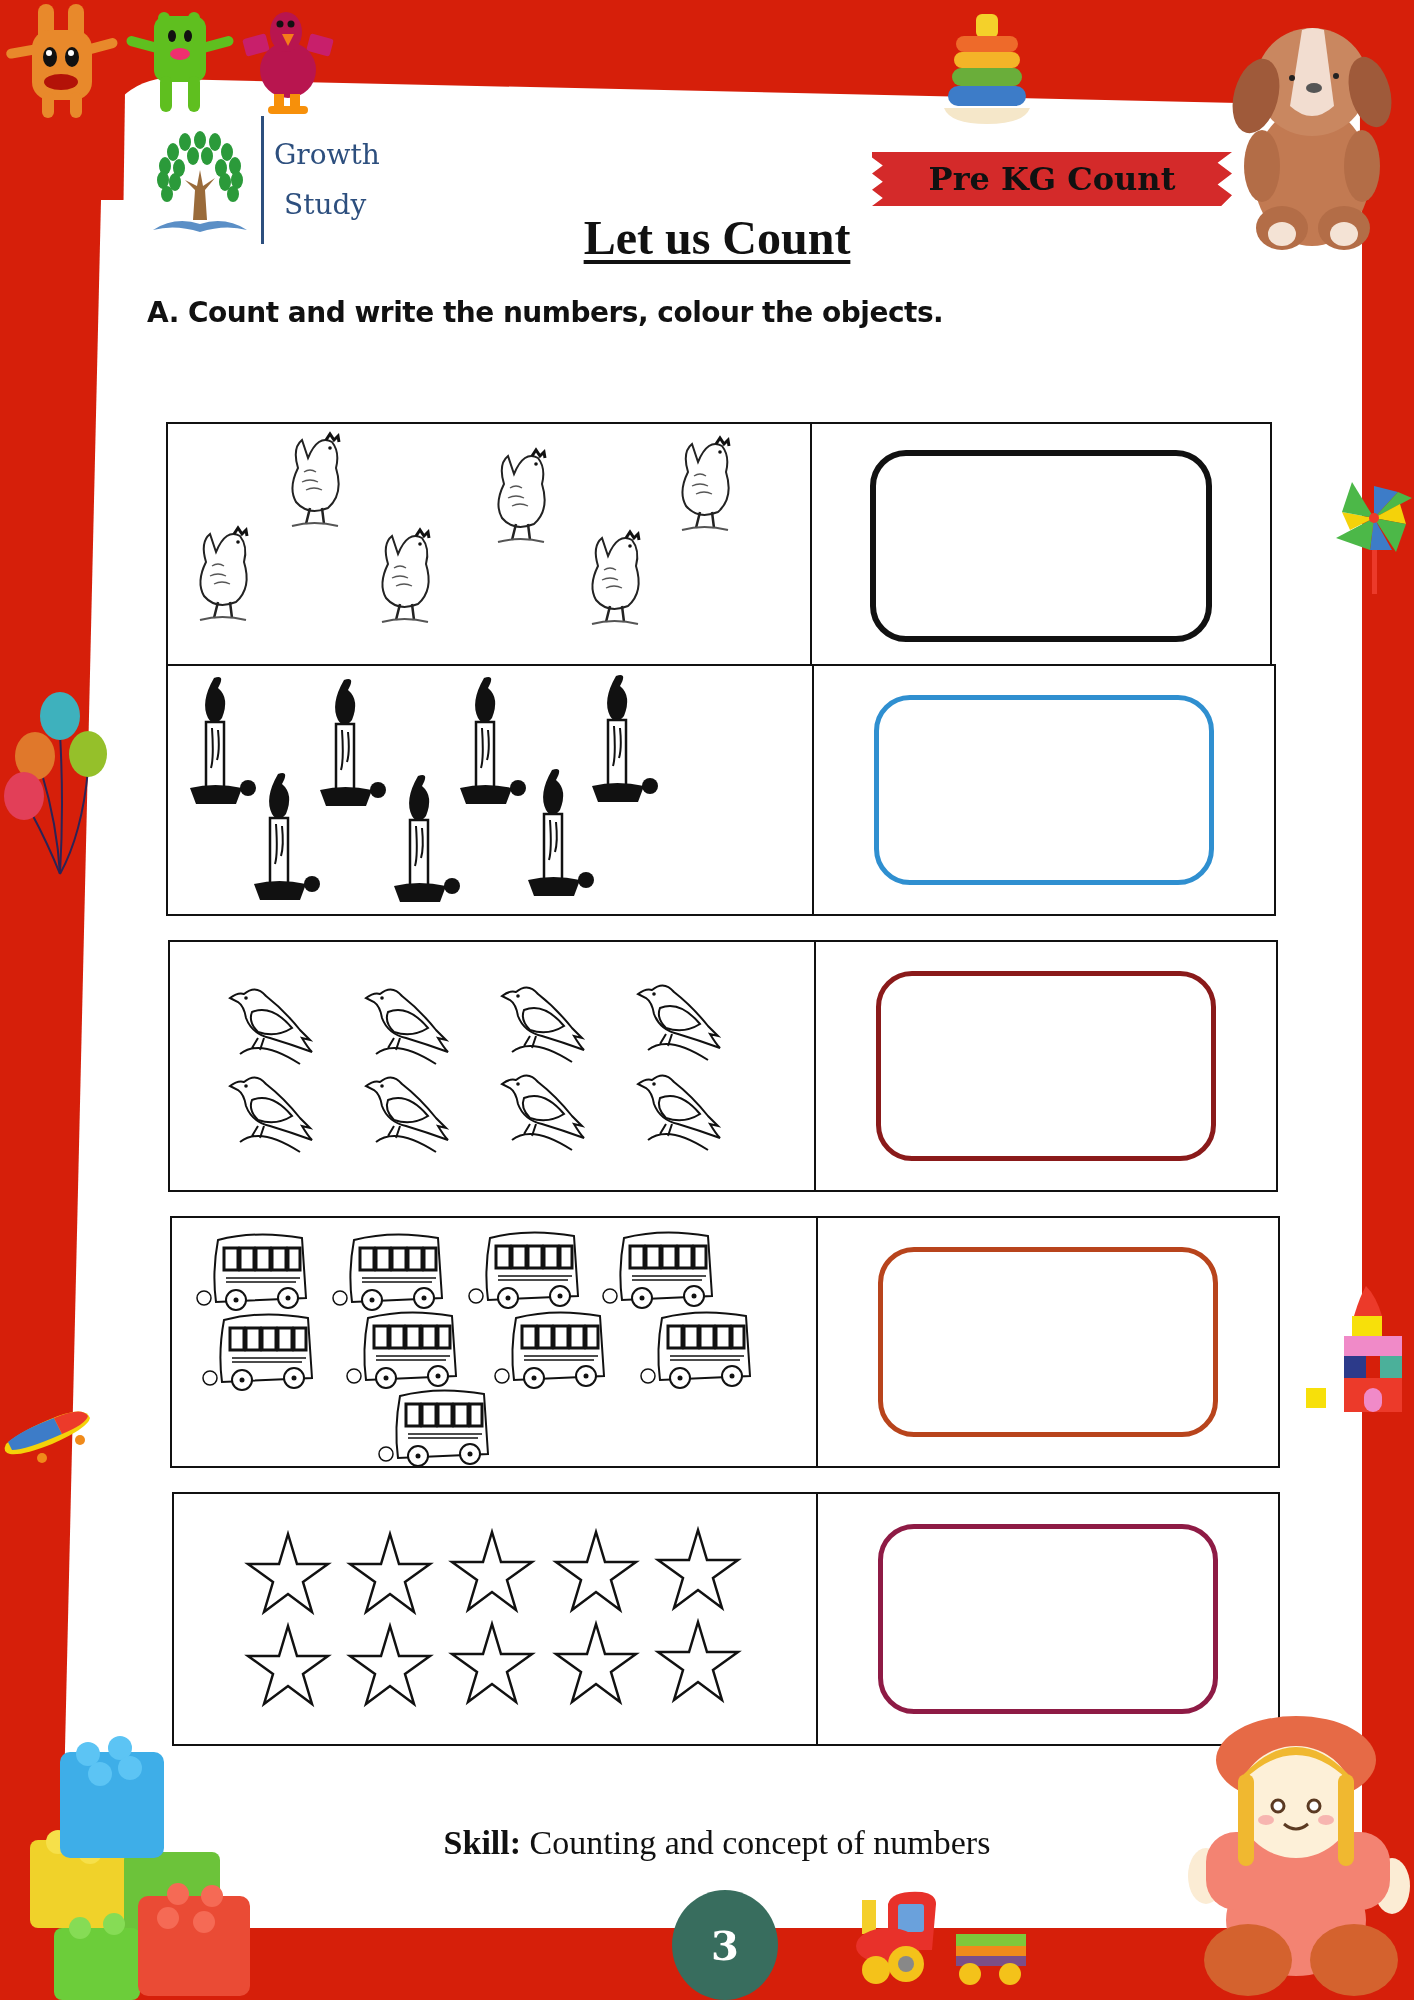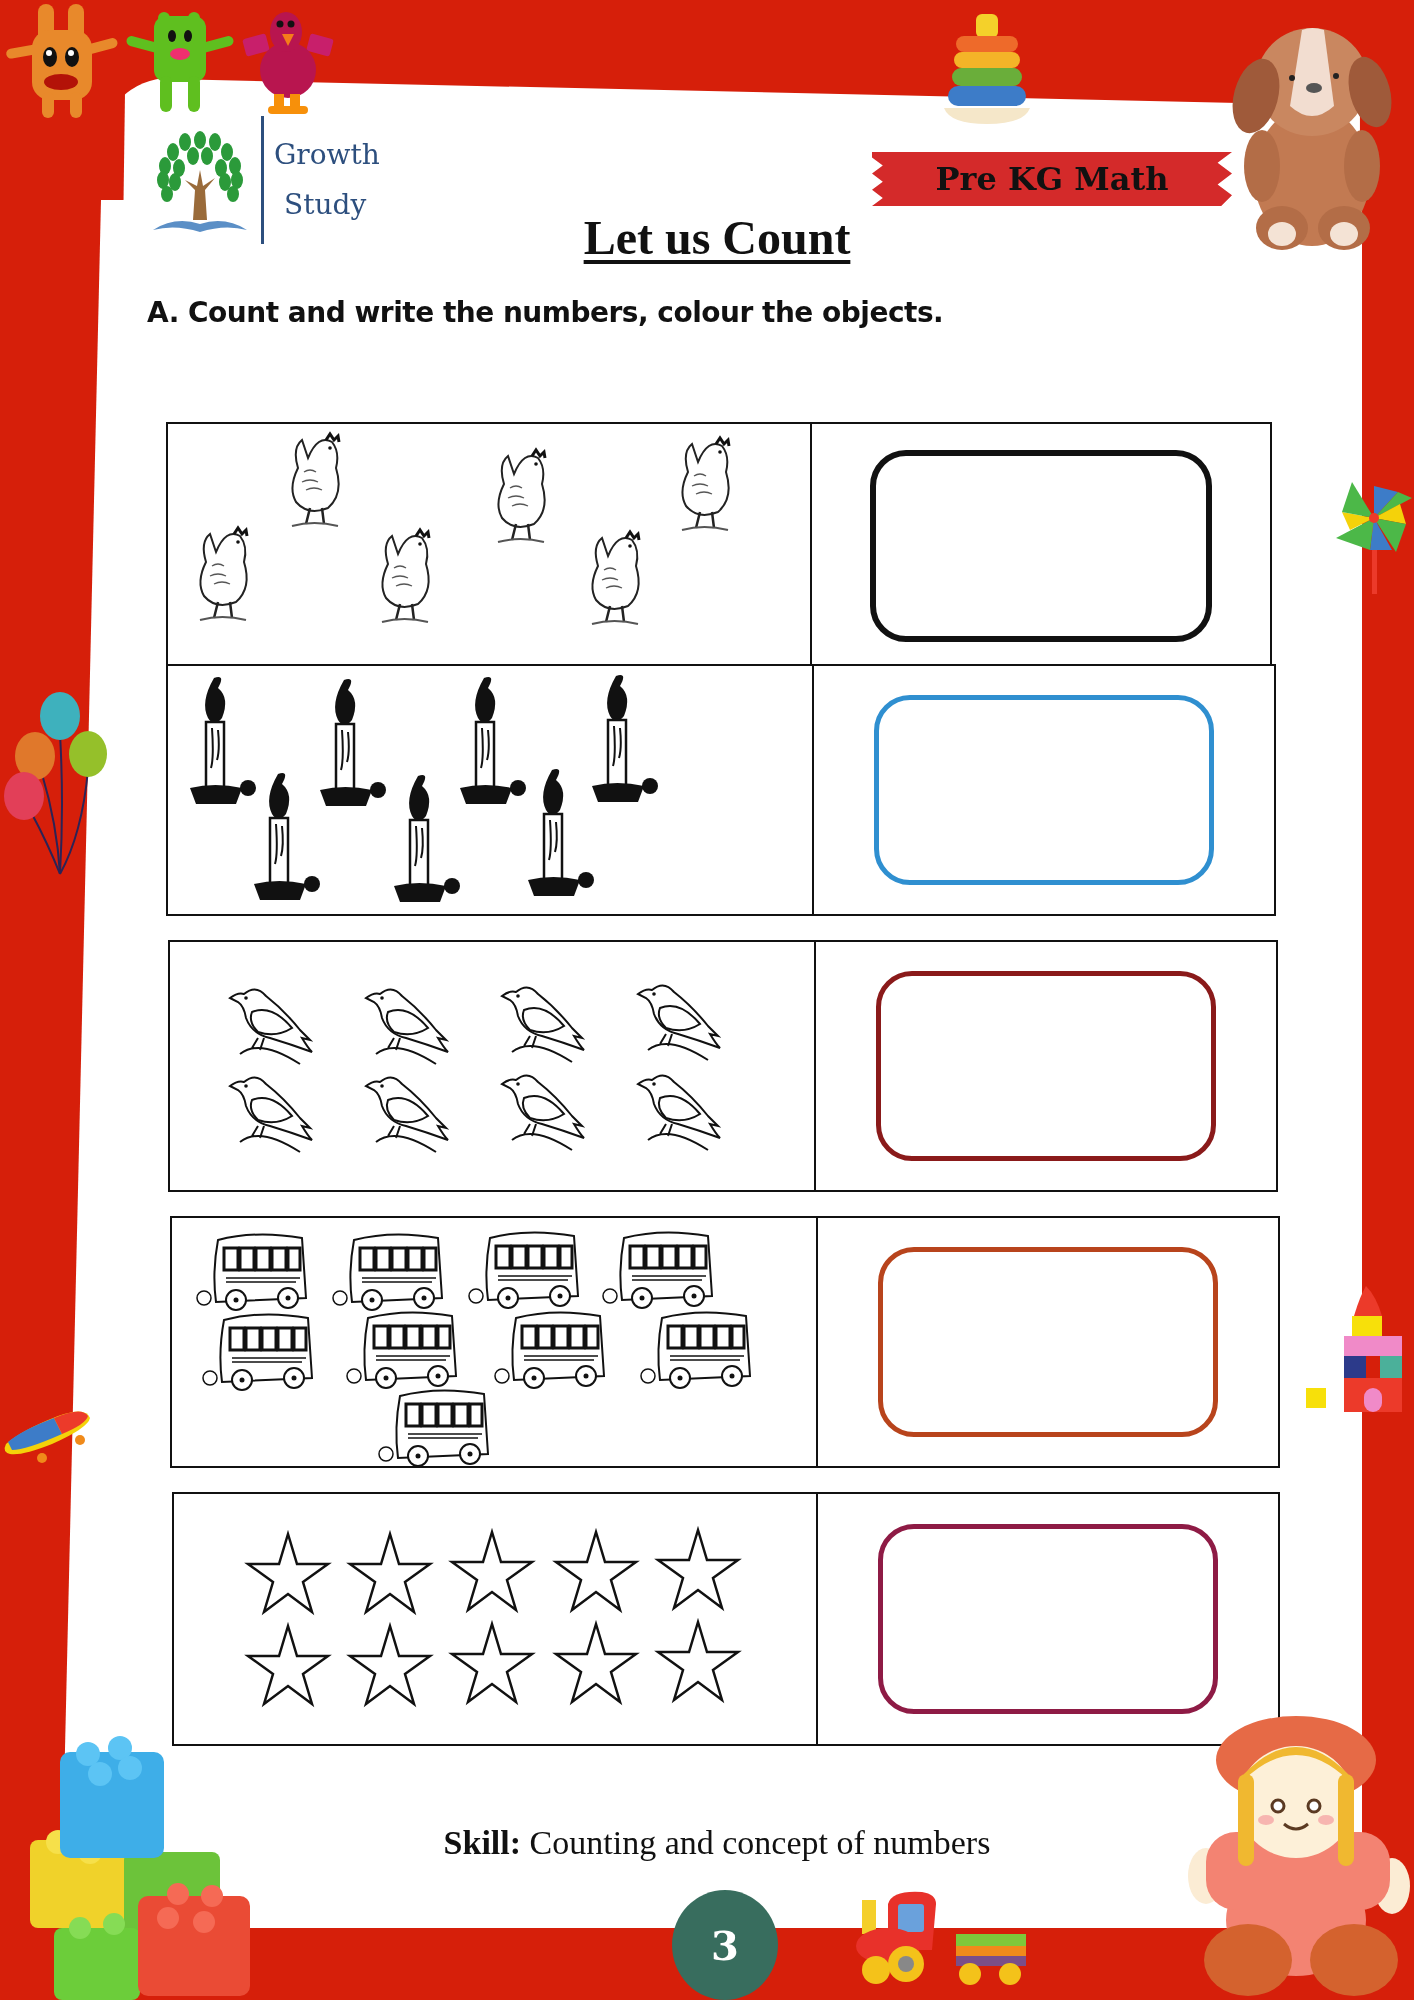--- a/index.html
+++ b/index.html
@@ -108,21 +108,21 @@
 <svg class="deco" style="left:944px;top:12px" width="86" height="112" viewBox="0 0 86 112">
   <rect x="32" y="2" width="22" height="24" rx="6" fill="#f4d12a"></rect>
   <rect x="12" y="24" width="62" height="16" rx="8" fill="#ee6a2a"></rect>
   <rect x="10" y="40" width="66" height="16" rx="8" fill="#f4b428"></rect>
   <rect x="8" y="56" width="70" height="18" rx="9" fill="#6aae3a"></rect>
   <rect x="4" y="74" width="78" height="20" rx="10" fill="#3d7cc8"></rect>
   <path d="M0 96 H86 Q80 112 43 112 Q6 112 0 96 Z" fill="#f5e7c9"></path>
 </svg>
 
 <div class="ribbon">
-  <span>Pre KG Math</span>
+  <span>Pre KG Count</span>
 </div>
 
 <svg class="deco" style="left:1232px;top:16px" width="160" height="236" viewBox="0 0 160 236">
   <ellipse cx="80" cy="160" rx="58" ry="70" fill="#c27a52"></ellipse>
   <ellipse cx="30" cy="150" rx="18" ry="36" fill="#b36d47"></ellipse>
     <ellipse cx="130" cy="150" rx="18" ry="36" fill="#b36d47"></ellipse>
   <ellipse cx="50" cy="212" rx="26" ry="22" fill="#b36d47"></ellipse>
     <ellipse cx="112" cy="212" rx="26" ry="22" fill="#b36d47"></ellipse>
   <ellipse cx="50" cy="218" rx="14" ry="12" fill="#f4e3d5"></ellipse>
     <ellipse cx="112" cy="218" rx="14" ry="12" fill="#f4e3d5"></ellipse>

